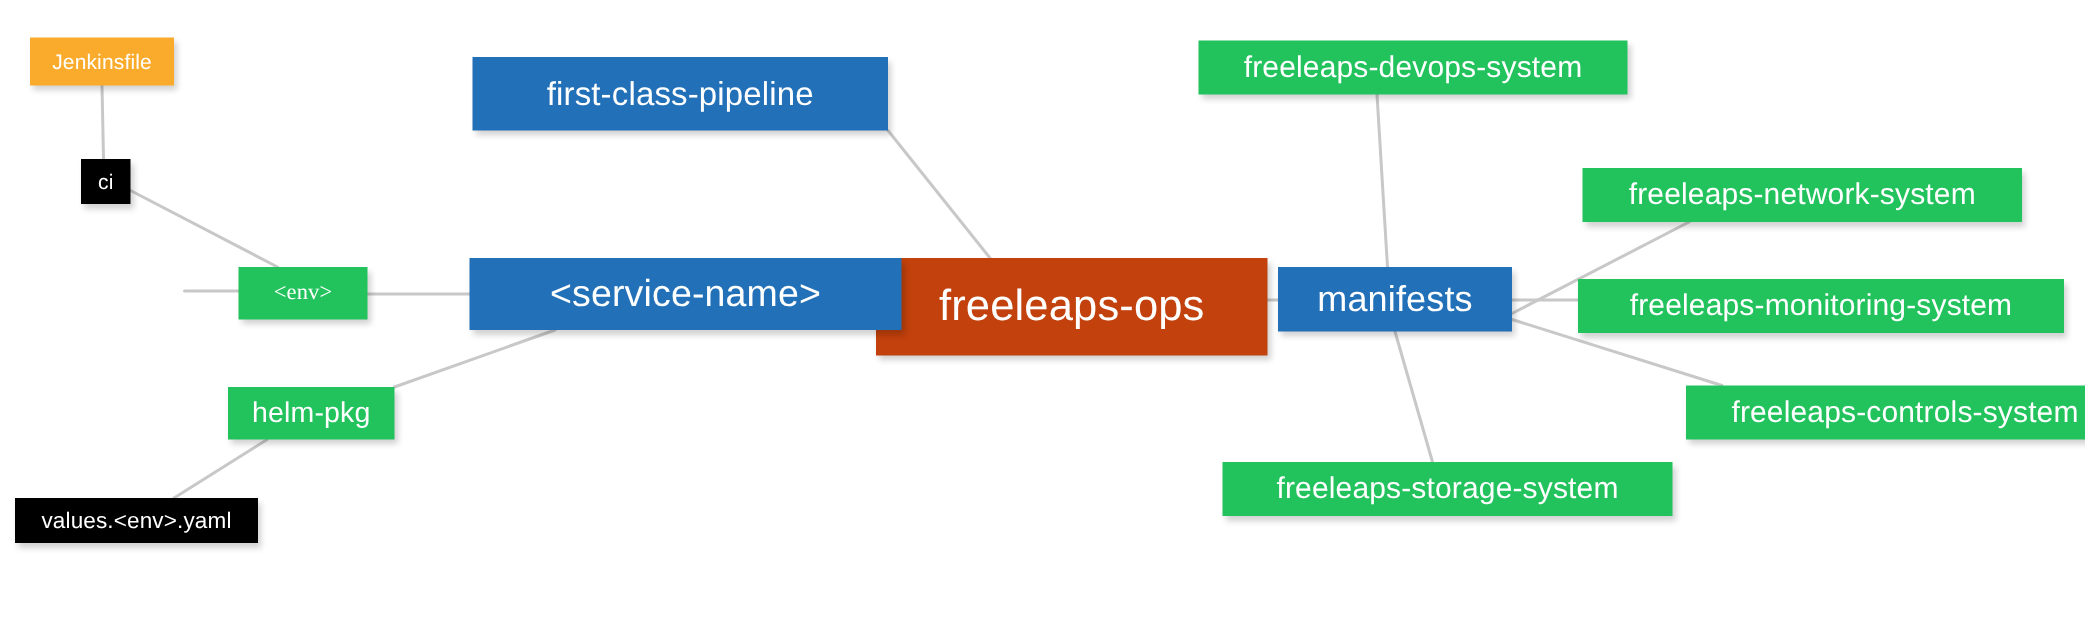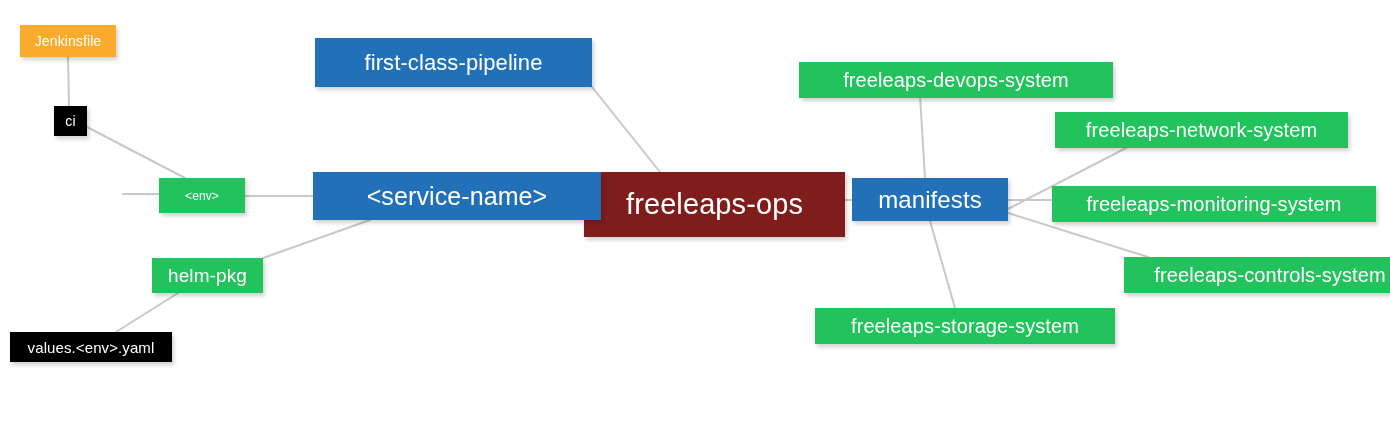--- a/index.html
+++ b/index.html
@@ -36,21 +36,21 @@
     display: flex;
     align-items: center;
     justify-content: center;
     color: #ffffff;
     border-radius: 0;
     white-space: nowrap;
     line-height: 1;
     box-shadow: 2px 3px 4px rgba(0,0,0,0.18);
     letter-spacing: 0.1px;
   }
-  .n-root  { background: #7f1d1d; }
+  .n-root  { background: #c2410c; }
   .n-blue  { background: #2271b8; }
   .n-green { background: #22c35d; }
   .n-red   { background: #000000; }
   .n-orange{ background: #fbab2c; }
 </style>
 </head>
 <body>
 
 <div id="canvas">
   <svg id="edges" viewBox="0 0 1390 421" xmlns="http://www.w3.org/2000/svg">
@@ -66,23 +66,23 @@
       <line x1="925" y1="178" x2="918" y2="63" stroke="#c8c8c8" stroke-width="2" stroke-linecap="round"></line>
       <line x1="1008" y1="209" x2="1126" y2="148" stroke="#c8c8c8" stroke-width="2" stroke-linecap="round"></line>
       <line x1="1008" y1="200" x2="1052" y2="200" stroke="#c8c8c8" stroke-width="2" stroke-linecap="round"></line>
       <line x1="1008" y1="213" x2="1148" y2="257" stroke="#c8c8c8" stroke-width="2" stroke-linecap="round"></line>
       <line x1="930" y1="221" x2="955" y2="308" stroke="#c8c8c8" stroke-width="2" stroke-linecap="round"></line>
     </svg>
 <div class="node n-root" style="left: 584px; top: 172px; width: 261px; height: 65px; font-size: 29px;">freeleaps-ops</div>
     <div class="node n-blue" style="left: 313px; top: 172px; width: 288px; height: 48px; font-size: 25px;">&lt;service-name&gt;</div>
     <div class="node n-blue" style="left: 315px; top: 38px; width: 277px; height: 49px; font-size: 22px;">first-class-pipeline</div>
     <div class="node n-blue" style="left: 852px; top: 178px; width: 156px; height: 43px; font-size: 24px;">manifests</div>
-    <div class="node n-green" style="left: 159px; top: 178px; width: 86px; height: 35px; font-size: 12px;">&lt;env&gt;</div>
+    <div class="node n-green" style="left: 159px; top: 178px; width: 86px; height: 35px; font-size: 15px; font-family: Liberation Serif, serif;">&lt;env&gt;</div>
     <div class="node n-green" style="left: 152px; top: 258px; width: 111px; height: 35px; font-size: 19px;">helm-pkg</div>
     <div class="node n-red" style="left: 54px; top: 106px; width: 33px; height: 30px; font-size: 14px;">ci</div>
     <div class="node n-red" style="left: 10px; top: 332px; width: 162px; height: 30px; font-size: 15px;">values.&lt;env&gt;.yaml</div>
     <div class="node n-orange" style="left: 20px; top: 25px; width: 96px; height: 32px; font-size: 14px;">Jenkinsfile</div>
-    <div class="node n-green" style="left: 799px; top: 27px; width: 314px; height: 36px; font-size: 20px; margin-top: 35px;">freeleaps-devops-system</div>
+    <div class="node n-green" style="left: 799px; top: 27px; width: 286px; height: 36px; font-size: 20px;">freeleaps-devops-system</div>
     <div class="node n-green" style="left: 1055px; top: 112px; width: 293px; height: 36px; font-size: 20px;">freeleaps-network-system</div>
     <div class="node n-green" style="left: 1052px; top: 186px; width: 324px; height: 36px; font-size: 20px;">freeleaps-monitoring-system</div>
     <div class="node n-green" style="left: 1124px; top: 257px; width: 292px; height: 36px; font-size: 20px;">freeleaps-controls-system</div>
     <div class="node n-green" style="left: 815px; top: 308px; width: 300px; height: 36px; font-size: 20px;">freeleaps-storage-system</div>
   </div>
 
 </body></html>

